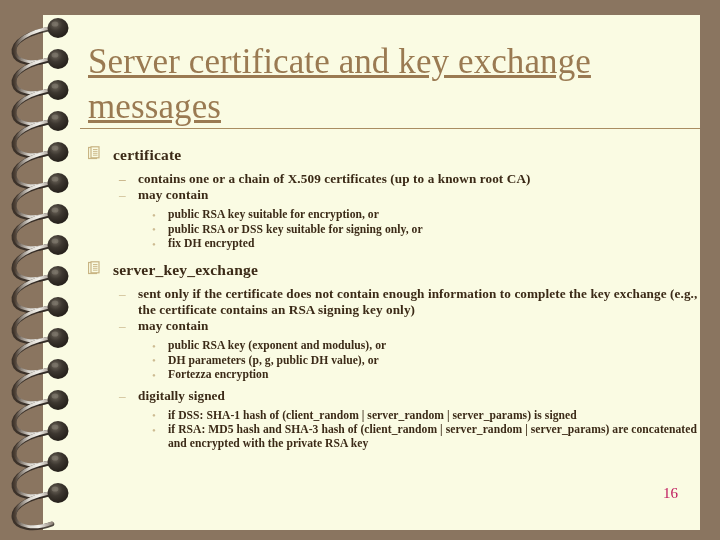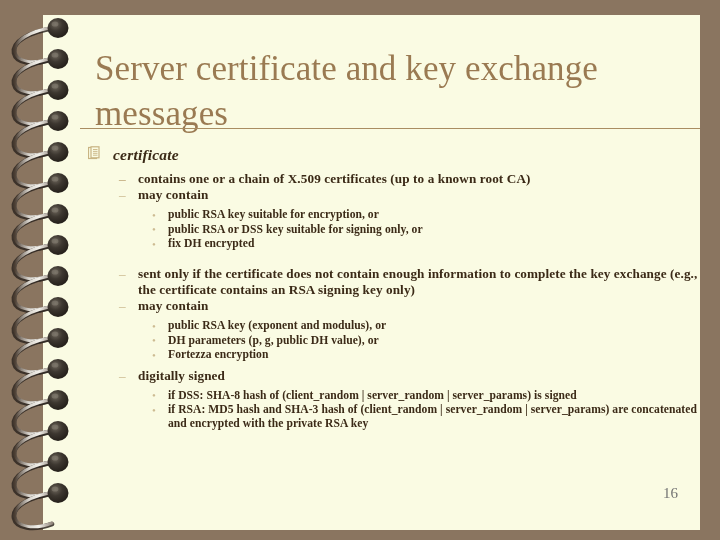--- a/index.html
+++ b/index.html
@@ -49,22 +49,23 @@
     left: 37px;   
     top: 16px;    
     width: 582px;
   }
   .title {
     font-family: "Liberation Serif", "DejaVu Serif", serif;
     font-size: 35px;
     line-height: 45px;
     color: #9a7a52;
     letter-spacing: 0.1px;
-    margin: 15px;
+    margin: 8px;
     font-weight: normal;
+    text-decoration: underline;
   }
   .title-rule {
     position: absolute;
     left: 37px;
     top: 113px;
     width: 620px;
     height: 1px;
     background: #a98d62;
   }
 
@@ -79,21 +80,20 @@
 
   .lvl1 {
     position: relative;
     padding-left: 25px;
     font-size: 15.5px;
     line-height: 19px;
     font-weight: bold;
     font-family: "Liberation Serif", "DejaVu Serif", serif;
     margin-bottom: 1px;
     letter-spacing: 0.2px;
-    font-style: italic;
   }
   .lvl1 .glyph {
     position: absolute;
     left: 0;
     top: 1px;
     width: 14px;
     height: 14px;
     color: #c8b483;
   }
   .lvl1 .glyph svg { display: block; }
@@ -136,21 +136,21 @@
 
   .gap-small { height: 5px; }
   .gap-med   { height: 9px; }
 
   
   .page-number {
     position: absolute;
     right: 22px;
     bottom: 28px;
     font-size: 15px;
-    color: #737373;
+    color: #be185d;
     font-family: "Liberation Serif", "DejaVu Serif", serif;
   }
 </style>
 </head>
 <body>
 
 <div class="slide">
 
   <div class="page">
 
@@ -203,20 +203,33 @@
         <span>public RSA or DSS key suitable for signing only, or</span>
       </div>
 
       <div class="lvl3">
         <span class="dot">•</span>
         <span>fix DH encrypted</span>
       </div>
 
       <div class="gap-med"></div>
 
+      <div class="lvl1">
+        <span class="glyph">
+          <svg width="14" height="14" viewBox="0 0 14 14">
+            <rect x="0.5" y="1.5" width="8" height="11" fill="#fafbe3" stroke="#c8b483" stroke-width="1.2"></rect>
+            <rect x="3" y="0.8" width="8" height="11" fill="#fafbe3" stroke="#c8b483" stroke-width="1.2"></rect>
+            <line x1="5" y1="3.5" x2="9.5" y2="3.5" stroke="#c8b483" stroke-width="0.9"></line>
+            <line x1="5" y1="5.4" x2="9.5" y2="5.4" stroke="#c8b483" stroke-width="0.9"></line>
+            <line x1="5" y1="7.3" x2="9.5" y2="7.3" stroke="#c8b483" stroke-width="0.9"></line>
+            <line x1="5" y1="9.2" x2="9.5" y2="9.2" stroke="#c8b483" stroke-width="0.9"></line>
+          </svg>
+        </span>
+        <span>server_key_exchange</span>
+      </div>
 
       <div class="gap-small"></div>
 
       <div class="lvl2">
         <span class="dash">–</span>
         <span>sent only if the certificate does not contain enough information to complete the key exchange (e.g., the certificate contains an RSA signing key only)</span>
       </div>
 
       <div class="lvl2">
         <span class="dash">–</span>
@@ -244,21 +257,21 @@
 
       <div class="lvl2">
         <span class="dash">–</span>
         <span>digitally signed</span>
       </div>
 
       <div class="gap-small"></div>
 
       <div class="lvl3">
         <span class="dot">•</span>
-        <span>if DSS: SHA-8 hash of (client_random | server_random | server_params) is signed</span>
+        <span>if DSS: SHA-1 hash of (client_random | server_random | server_params) is signed</span>
       </div>
 
       <div class="lvl3">
         <span class="dot">•</span>
         <span>if RSA: MD5 hash and SHA-3 hash of (client_random | server_random | server_params) are concatenated and encrypted with the private RSA key</span>
       </div>
 
     </div>
 
     <div class="page-number">16</div>

